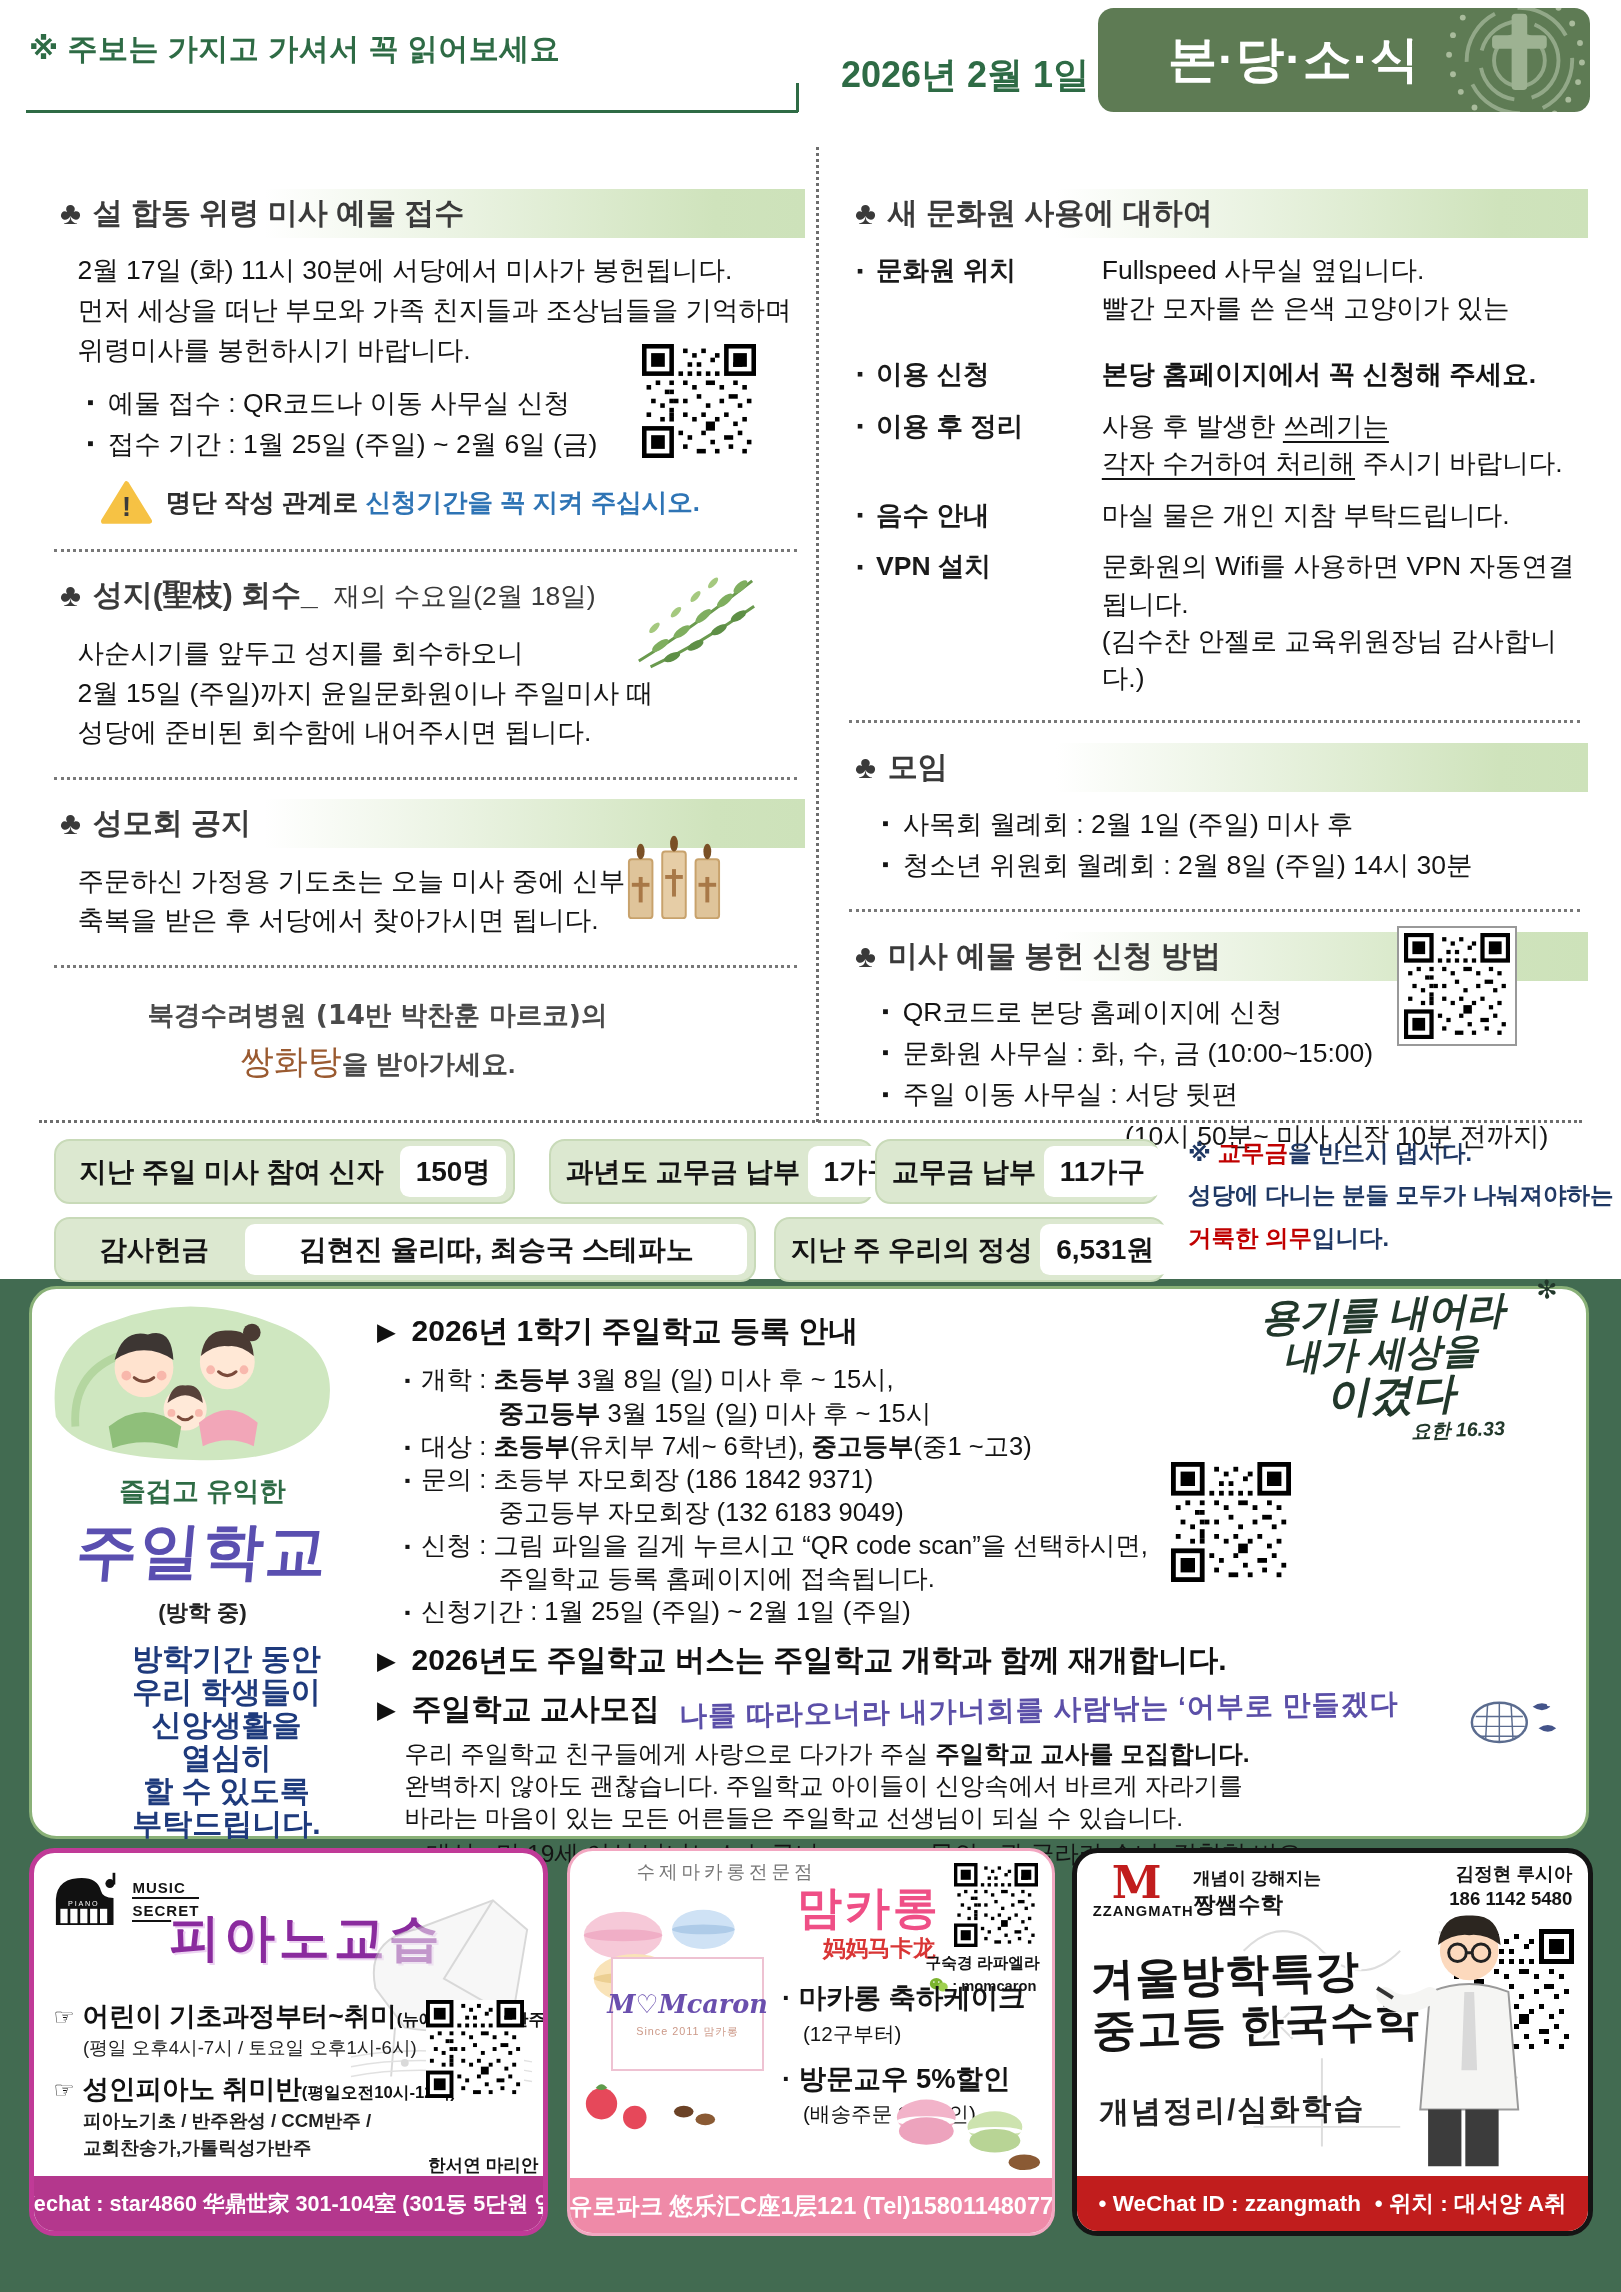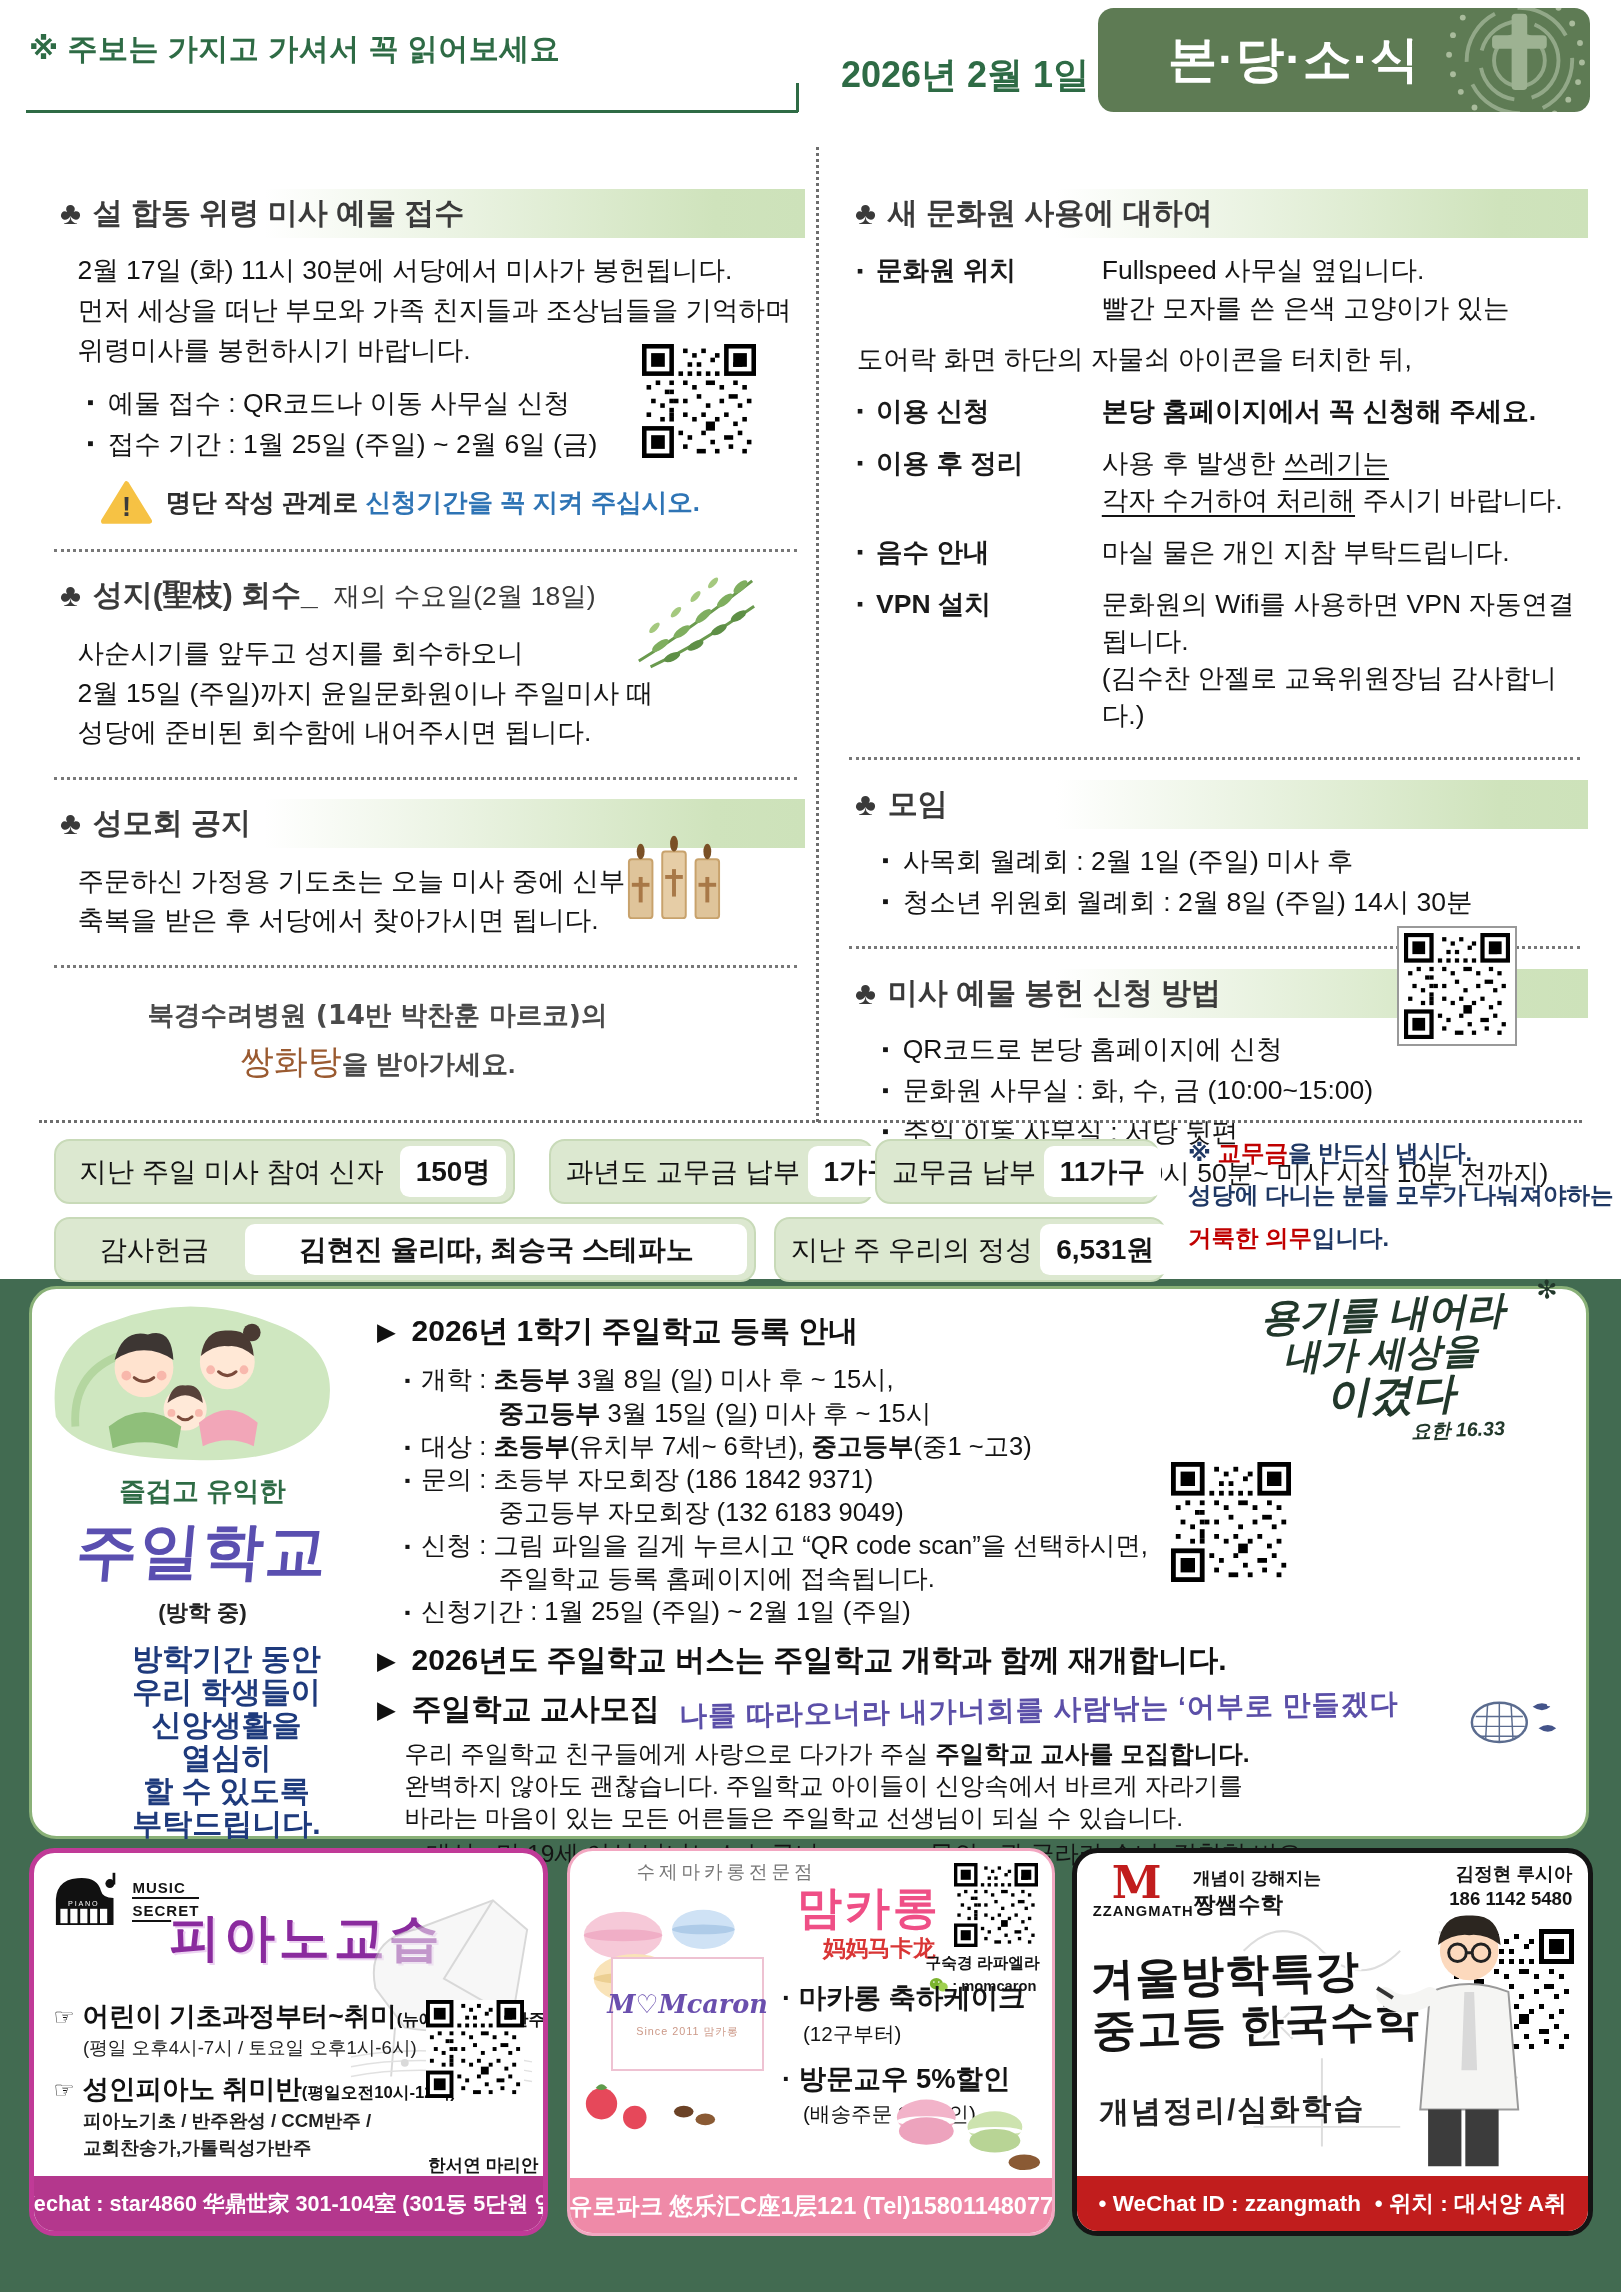--- a/index.html
+++ b/index.html
@@ -50,21 +50,21 @@
   .defrow .dl{flex:0 0 245px;font-weight:800;color:#1a1a1a;}
   .defrow .dl::before{content:"▪";font-size:18.6px;margin-right:12.7px;vertical-align:2.9px;}
   .defrow .dv{flex:1;}
   .bold{font-weight:800;}
   .u{text-decoration:underline;text-underline-offset:5.9px;}
   .notesub{margin:2px 0 0 276px;font-size:26.5px;}
 
   
   .pill{position:absolute;display:flex;align-items:center;height:65px;background:#dce8d0;border:2px solid #c8dab8;
         border-radius:15.7px;padding:6.9px;box-sizing:border-box;}
-  .pill .pl{flex:1;text-align:center;font-size:27.4px;font-weight:400;white-space:nowrap;padding:0 7.8px;}
+  .pill .pl{flex:1;text-align:center;font-size:27.4px;font-weight:700;white-space:nowrap;padding:0 7.8px;}
   .pill .pv{background:#fff;border-radius:9.8px;font-size:28px;font-weight:700;padding:6.9px 15.7px;text-align:center;white-space:nowrap;}
   .pill .pv.grow{flex:1.6;}
   .feenote{position:absolute;left:1188px;top:1132px;width:451px;font-size:23.5px;font-weight:800;color:#1f3864;line-height:1.8;}
   .red{color:#c00000;}
 
   
   .greenbg{position:absolute;left:0;top:1279px;width:100%;height:1013px;background:#426b51;}
 
   
   .school{position:absolute;left:29px;top:1286px;width:1560px;height:553px;background:#fff;border:3.9px solid #8ab178;
@@ -384,21 +384,20 @@
 
     <div class="defrow">
       <div class="dl">문화원 위치</div>
       <div class="dv">
         <div>Fullspeed 사무실 옆입니다.</div>
         <div>빨간 모자를 쓴 은색 고양이가 있는</div>
       </div>
     </div>
     <div class="defrow">
       <div class="dv">
-        <div>도어락 화면 하단의 자물쇠 아이콘을 터치한 뒤,</div>
       </div>
     </div>
     <div class="defrow">
       <div class="dl">이용 신청</div>
       <div class="dv bold">
         <div>본당 홈페이지에서 꼭 신청해 주세요.</div>
       </div>
     </div>
     <div class="defrow">
       <div class="dl">이용 후 정리</div>

